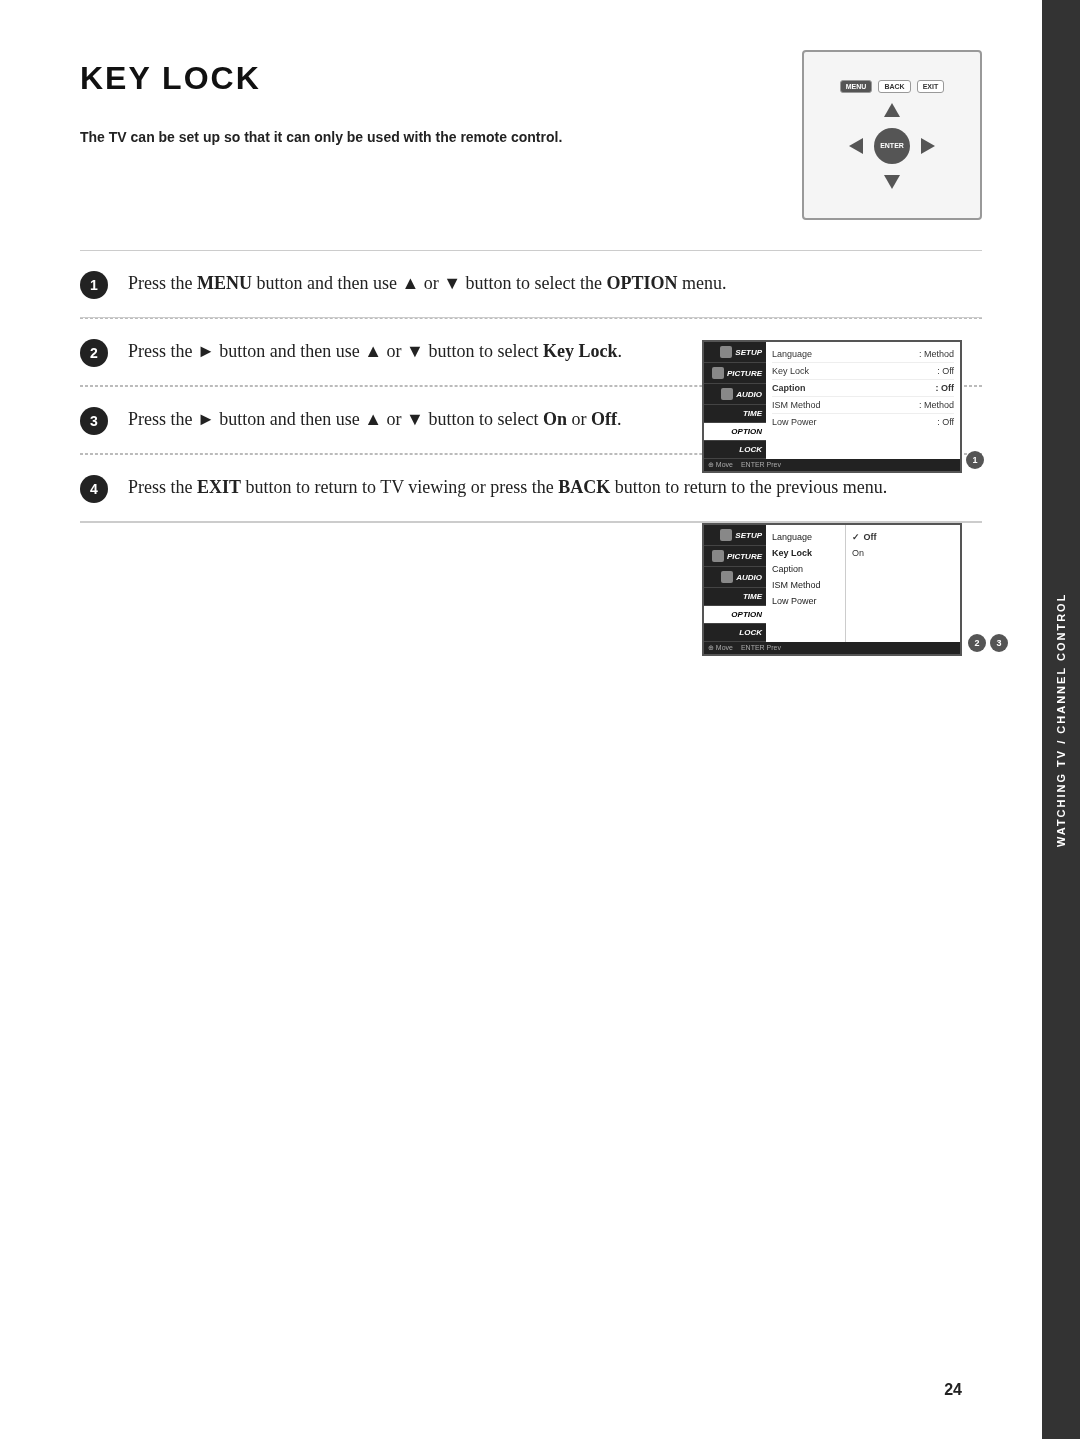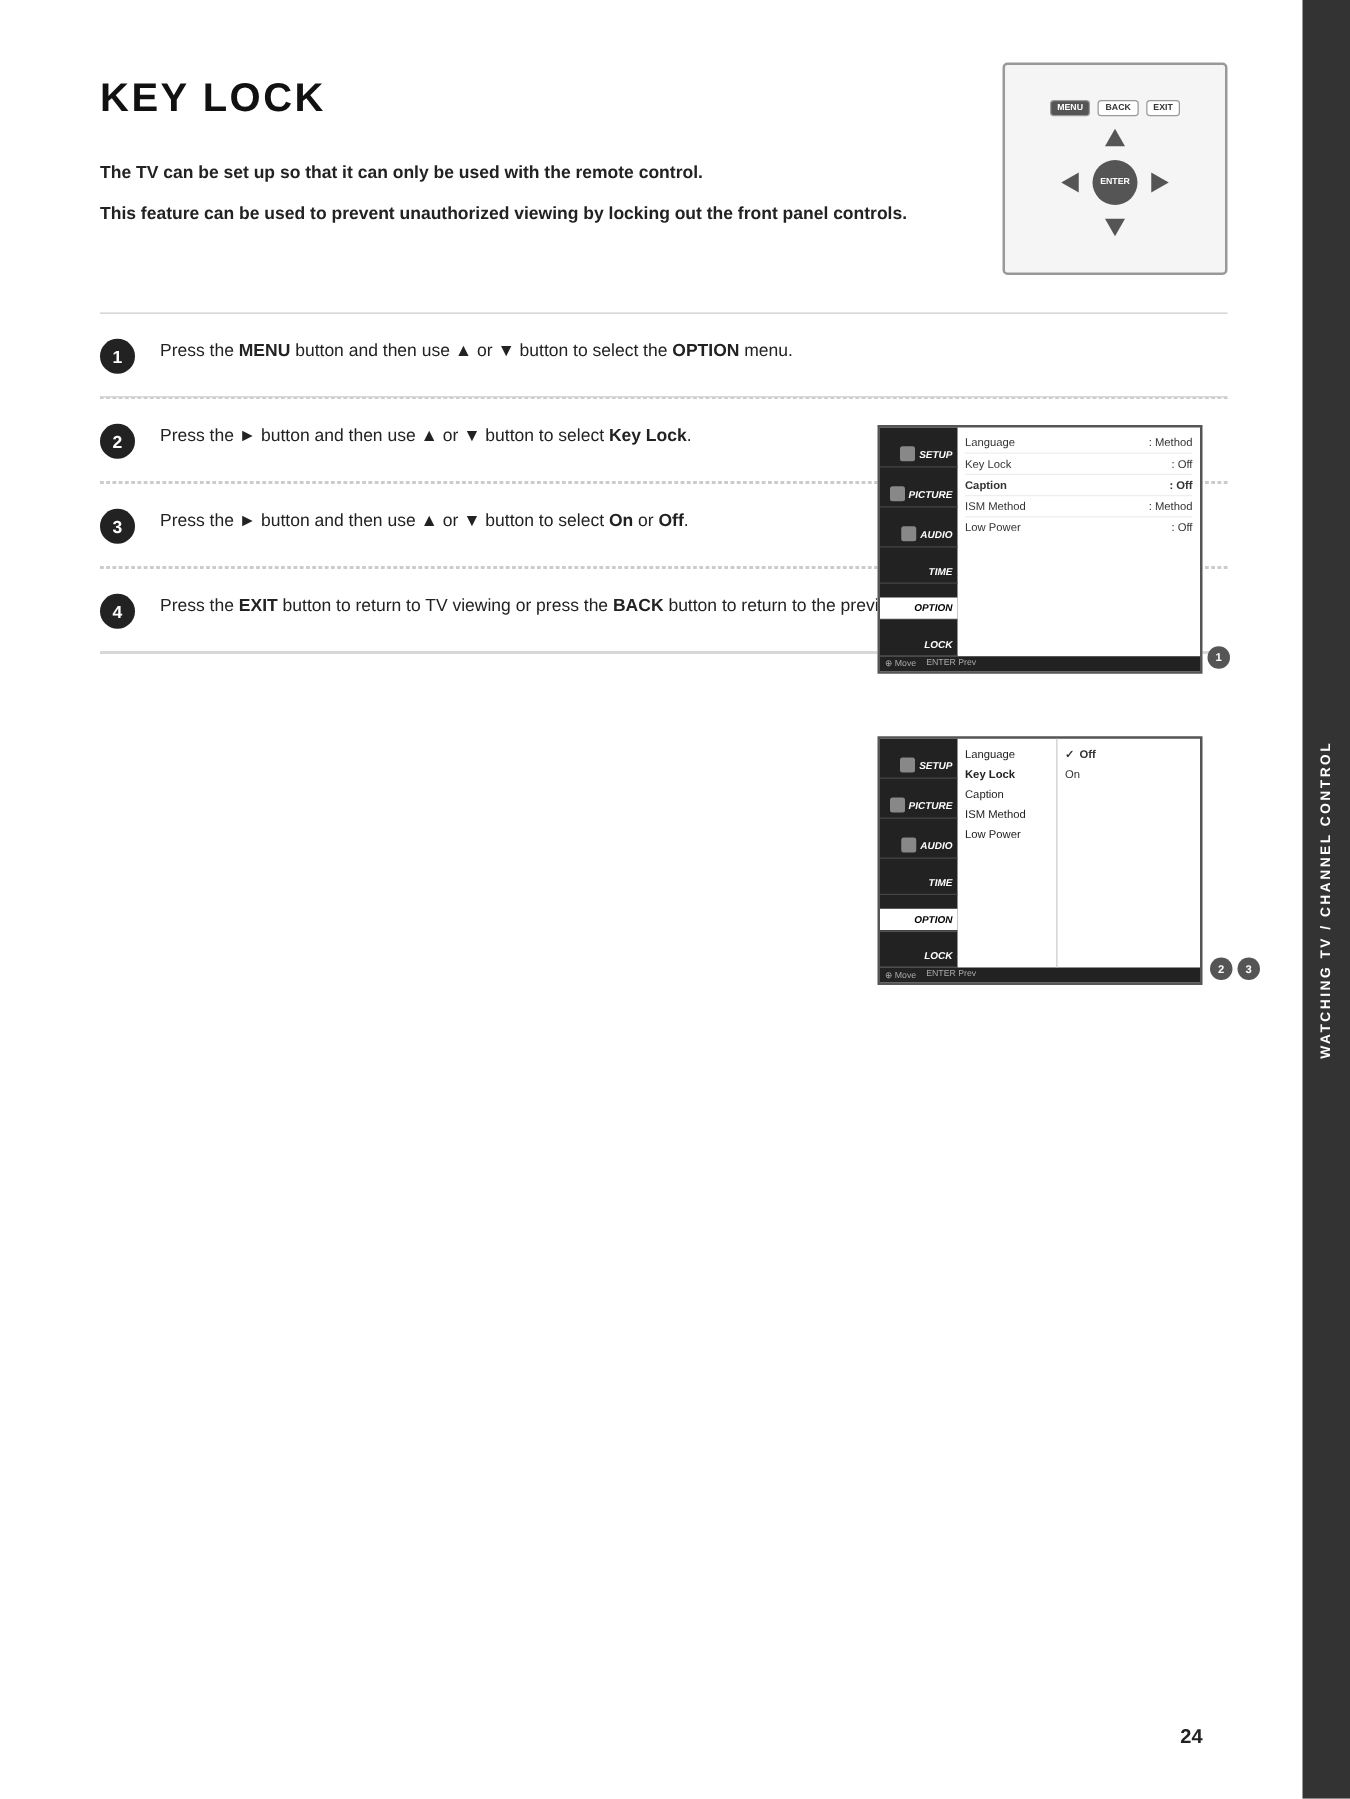--- a/index.html
+++ b/index.html
@@ -218,23 +218,24 @@
       font-weight: bold;
       display: flex;
       align-items: center;
       justify-content: center;
       flex-shrink: 0;
       margin-right: 20px;
       margin-top: 2px;
     }
 
     .step-text {
-      font-size: 14px;
+      font-size: 18px;
       color: #222;
       line-height: 1.6;
+      font-family: Liberation Serif, serif;
     }
 
     .step-text b {
       font-weight: bold;
     }
 
     
     .screens-column {
       position: absolute;
       right: 80px;
@@ -271,21 +272,20 @@
       padding: 4px 4px;
       text-align: center;
       font-weight: bold;
       font-style: italic;
       text-transform: uppercase;
       border-bottom: 1px solid #444;
       display: flex;
       align-items: center;
       justify-content: flex-end;
       gap: 3px;
-      margin-top: 11px;
     }
 
     .menu-left-item.active {
       background: #fff;
       color: #000;
     }
 
     .menu-left-item .menu-icon {
       width: 12px;
       height: 12px;
@@ -400,21 +400,20 @@
 <body>
 
 <div class="page-container">
   <div class="main-content">
 
     <div class="header-row">
       <div>
         <h1 class="page-title">KEY LOCK</h1>
         <div class="intro-section">
           <p class="intro-para">The TV can be set up so that it can only be used with the remote control.</p>
-          <p class="intro-para">This feature can be used to prevent unauthorized viewing by locking out the front panel controls.</p>
         </div>
       </div>
 
       <div class="remote-illustration">
         <div class="remote-buttons-row">
           <div class="remote-btn-small remote-btn-menu">MENU</div>
           <div class="remote-btn-small remote-btn-back">BACK</div>
           <div class="remote-btn-small remote-btn-exit">EXIT</div>
         </div>
         <div class="remote-dpad">

